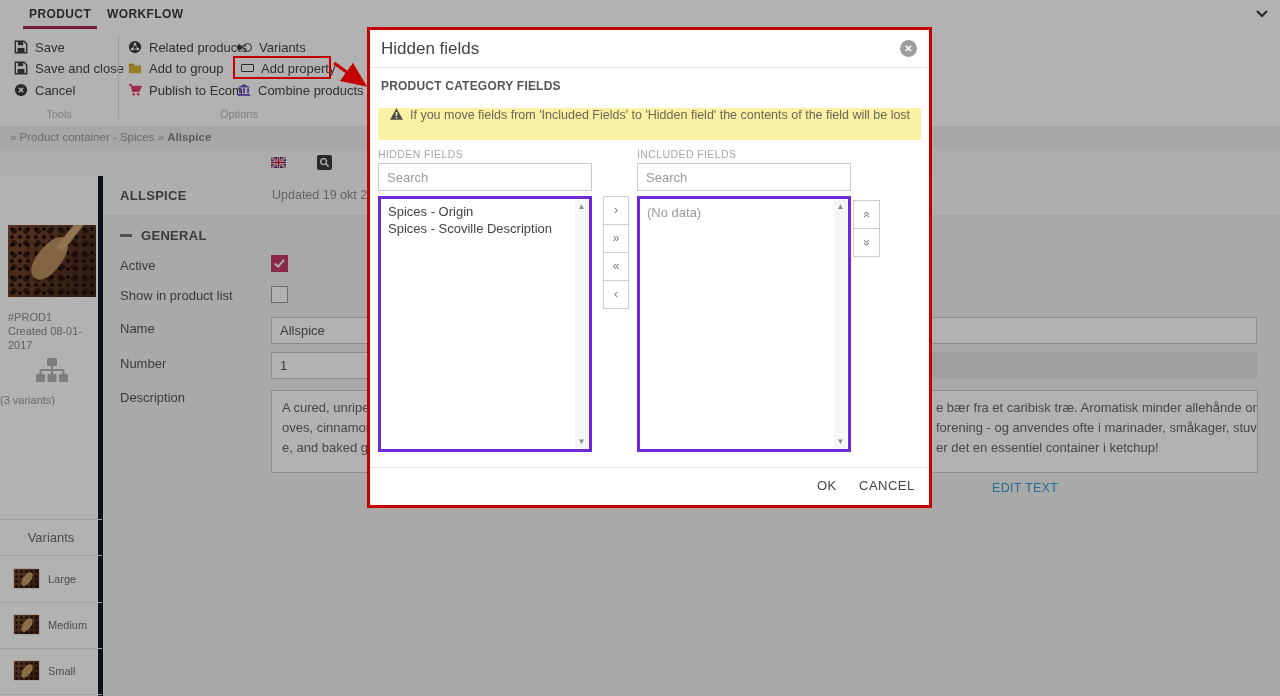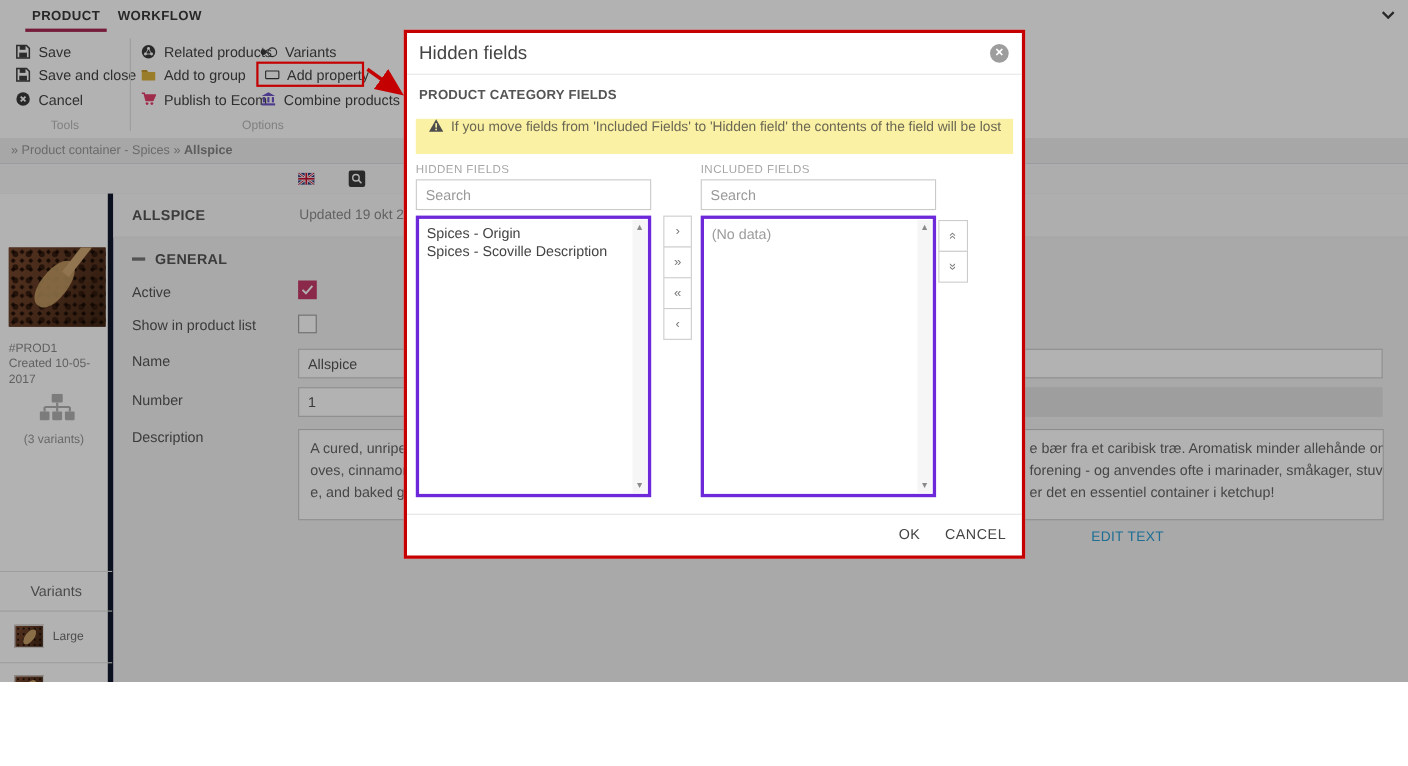--- a/index.html
+++ b/index.html
@@ -1,16 +1,16 @@
 <!DOCTYPE html>
 <html><head>
 <meta charset="utf-8">
 <style>
   html,body{margin:0;padding:0}
-  .stage{position:relative;width:1280px;height:620px;overflow:hidden;background:#4c1d95;
+  .stage{position:relative;width:1280px;height:696px;overflow:hidden;background:#4c1d95;
          font-family:"Liberation Sans",sans-serif;-webkit-font-smoothing:antialiased}
   .abs{position:absolute}
   svg{display:block}
 
   
   .tabbar{left:0;top:0;width:1280px;height:30px;background:#fff;border-bottom:1px solid #d8d8d8}
   .tab{position:absolute;top:0;height:29px;line-height:29px;font-size:12px;font-weight:700;
        color:#3a3a3a;letter-spacing:.4px;padding:0 6px;cursor:default}
   .tab-active::after{content:"";position:absolute;left:0;right:0;bottom:0;height:3px;background:#a82955}
   .ribbon-chevron{left:1256px;top:10px}
@@ -43,21 +43,21 @@
          background-image:radial-gradient(rgba(20,8,2,.85) 30%,transparent 36%),
                           radial-gradient(rgba(46,24,12,.9) 30%,transparent 36%),
                           linear-gradient(120deg,#7c4a30,#3f2514);
          background-size:8px 8px,12px 12px,100% 100%}
   .photo::after{content:"";position:absolute;left:30px;top:8px;width:24px;height:50px;background:#c69e66;
                 border-radius:50% 50% 45% 45%;transform:rotate(38deg);opacity:.9}
   .photo::before{content:"";position:absolute;left:58px;top:-6px;width:8px;height:34px;background:#cfa873;
                  transform:rotate(38deg);z-index:1}
   .pid{position:absolute;left:8px;top:134px;font-size:11px;color:#8b8b8b;line-height:14px}
   .treeicon{position:absolute;left:36px;top:182px}
-  .vcount{position:absolute;left:0;top:218px;width:100%;text-align:center;font-size:11px;color:#979797}
+  .vcount{position:absolute;left:0;top:218px;width:100%;text-align:left;font-size:11px;color:#979797}
   .sdiv{position:absolute;left:0;width:102px;border-top:1px solid #e2e2e2}
   .vtitle{position:absolute;left:0;top:344px;width:102px;height:35px;line-height:35px;text-align:center;
           font-size:13px;color:#6b6b6b}
   .vrow{position:absolute;left:0;width:102px;height:46px;border-bottom:1px solid #e4e4e4;cursor:pointer}
   .vthumb{position:absolute;left:13px;top:12px;width:27px;height:21px;border:1px solid #e8e8e8;box-sizing:border-box;
           background-color:#55331f;
           background-image:radial-gradient(rgba(20,8,2,.85) 30%,transparent 36%),linear-gradient(120deg,#7c4a30,#3f2514);
           background-size:5px 5px,100% 100%;overflow:hidden}
   .vthumb::after{content:"";position:absolute;left:9px;top:2px;width:8px;height:16px;background:#c69e66;
                  border-radius:50%;transform:rotate(38deg)}
@@ -248,21 +248,21 @@
           <circle cx="5" cy="5" r="3.2" fill="none" stroke="#fff" stroke-width="1.4"></circle>
           <path d="M7.4 7.4 L10.5 10.5" stroke="#fff" stroke-width="1.6"></path>
         </svg>
     </div>
   </div>
 
   <div class="abs sidebar">
     <div class="photo"></div>
     <div class="pid">
       <div>#PROD1</div>
-      <div>Created 10-05-2017</div>
+      <div>Created 08-01-2017</div>
     </div>
     <div class="treeicon">
       <svg width="32" height="28" viewBox="0 0 32 28">
         <rect x="11" y="0" width="10" height="8" rx="1" fill="#b2b2b2"></rect>
         <path d="M16 8 V12 M4.5 12 H27.5 M4.5 12 V16 M16 12 V16 M27.5 12 V16" stroke="#b2b2b2" stroke-width="2" fill="none"></path>
         <rect x="0" y="16" width="9" height="8" rx="1" fill="#b2b2b2"></rect>
         <rect x="11.5" y="16" width="9" height="8" rx="1" fill="#b2b2b2"></rect>
         <rect x="23" y="16" width="9" height="8" rx="1" fill="#b2b2b2"></rect>
       </svg>
     </div>

